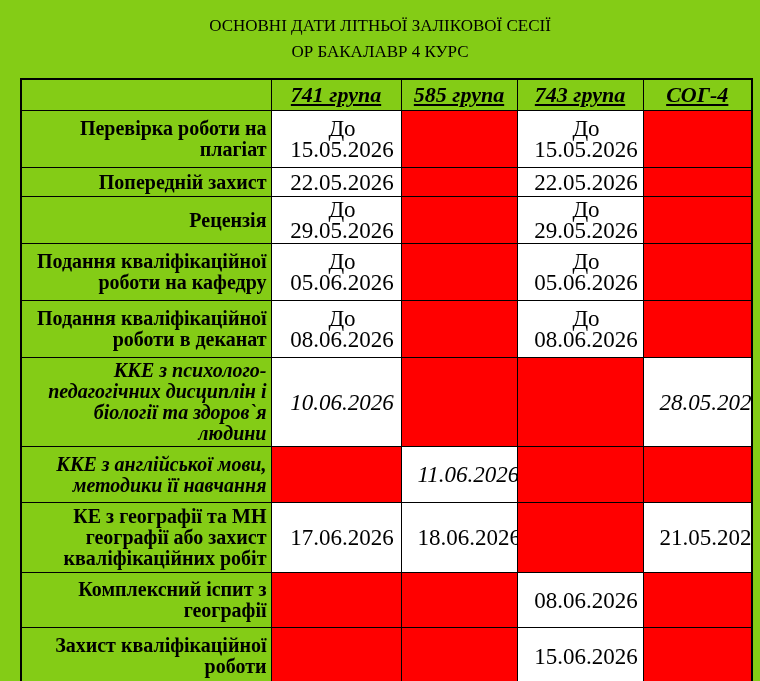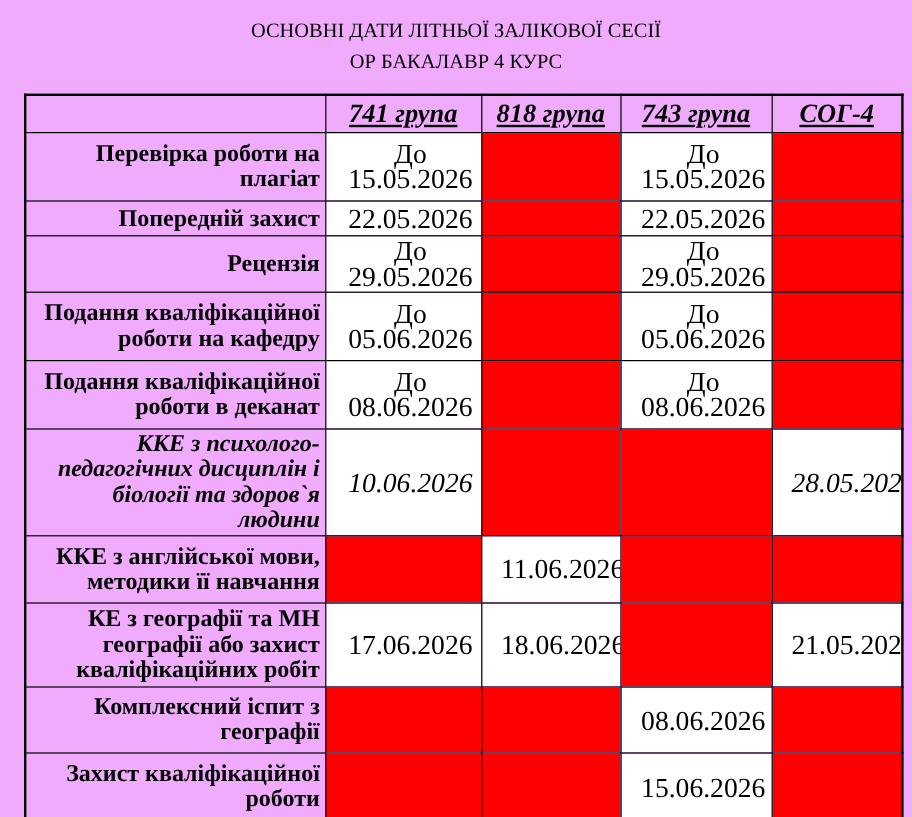--- a/index.html
+++ b/index.html
@@ -6,21 +6,21 @@
     margin: 0;
     padding: 0;
     background: #FFFFFF;
     color: #000000;
     font-family: "Liberation Serif", "DejaVu Serif", serif;
   }
   .page {
     position: relative;
     width: 760px;
     height: 681px;
-    background: #f0abfc;
+    background: #84cc16;
     overflow: hidden;
   }
   .doc-title {
     text-align: center;
     margin-top: 13px;
     font-size: 17px;
     line-height: 26px;
     font-weight: normal;
   }
   table.schedule {
@@ -61,21 +61,21 @@
   td.red {
     background: var(--highlight-red, #FF0000);
   }
   thead tr          { height: 30px; }
   tbody tr:nth-child(1)  { height: 57px; }
   tbody tr:nth-child(2)  { height: 29px; }
   tbody tr:nth-child(3)  { height: 29px; margin-top: 16px; }
   tbody tr:nth-child(4)  { height: 57px; }
   tbody tr:nth-child(5)  { height: 57px; }
   tbody tr:nth-child(6)  { height: 88px; font-style: italic; }
-  tbody tr:nth-child(7)  { height: 56px; }
+  tbody tr:nth-child(7)  { height: 56px; font-style: italic; }
   tbody tr:nth-child(8)  { height: 70px; border-radius: 21px; }
   tbody tr:nth-child(9)  { height: 55px; margin-top: 32px; }
   tbody tr:nth-child(10) { height: 58px; }
 </style>
 </head>
 <body>
 
 <div class="page">
   <div class="doc-title">
     <div>ОСНОВНІ ДАТИ ЛІТНЬОЇ ЗАЛІКОВОЇ СЕСІЇ</div>
@@ -87,21 +87,21 @@
         <col style="width: 250px;">
         <col style="width: 130px;">
         <col style="width: 116px;">
         <col style="width: 126px;">
         <col style="width: 109px;">
       </colgroup>
     <thead>
       <tr>
           <th></th>
           <th class="group">741 група</th>
-          <th class="group">818 група</th>
+          <th class="group">585 група</th>
           <th class="group">743 група</th>
           <th class="group">СОГ-4</th>
         </tr>
     </thead>
     <tbody>
         <tr>
           <th class="row-label">Перевірка роботи на
 плагіат</th>
           <td class="date">До 15.05.2026</td>
           <td class="red"></td>

